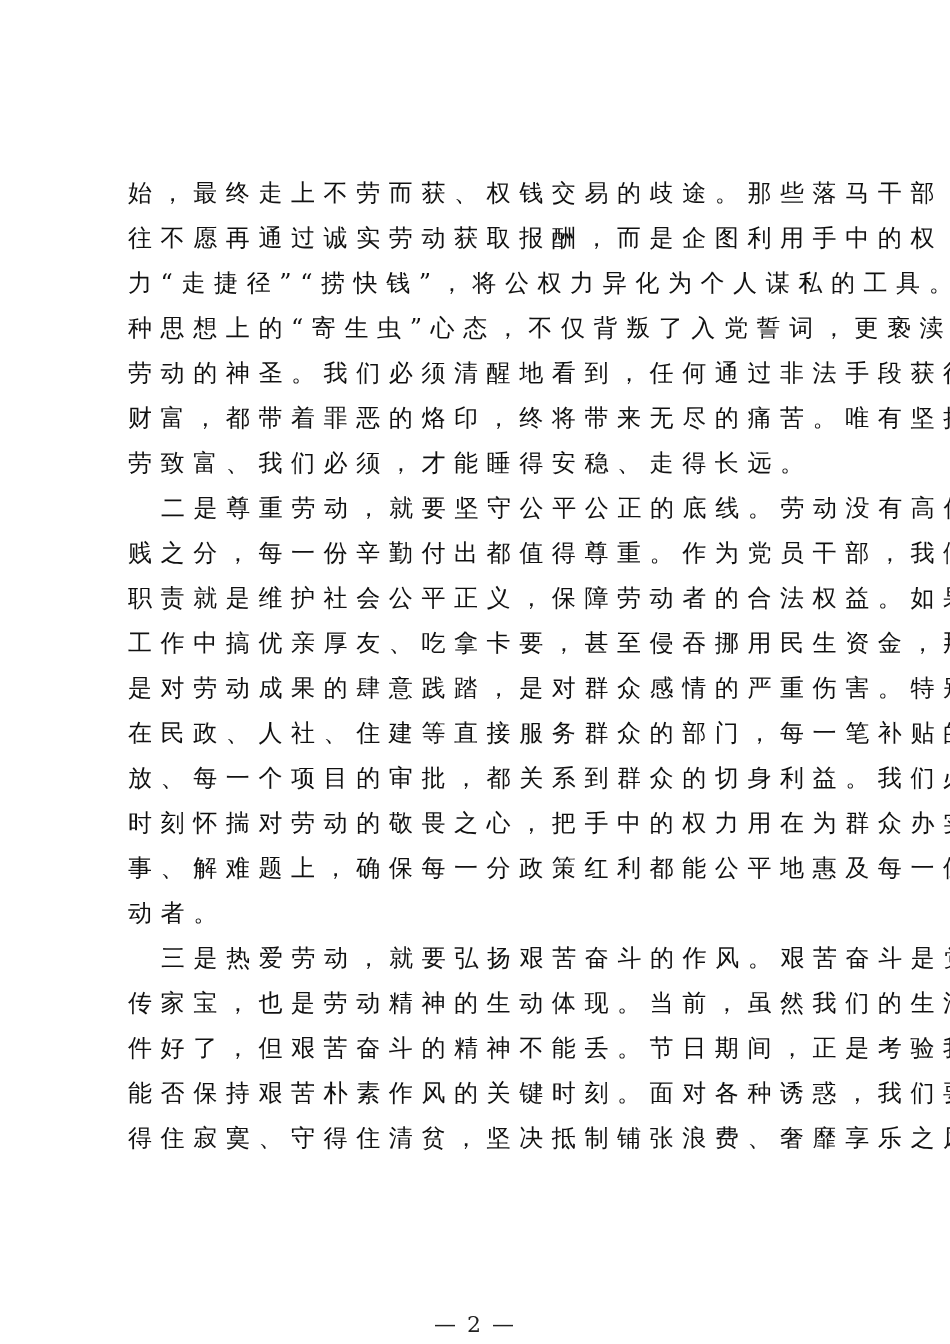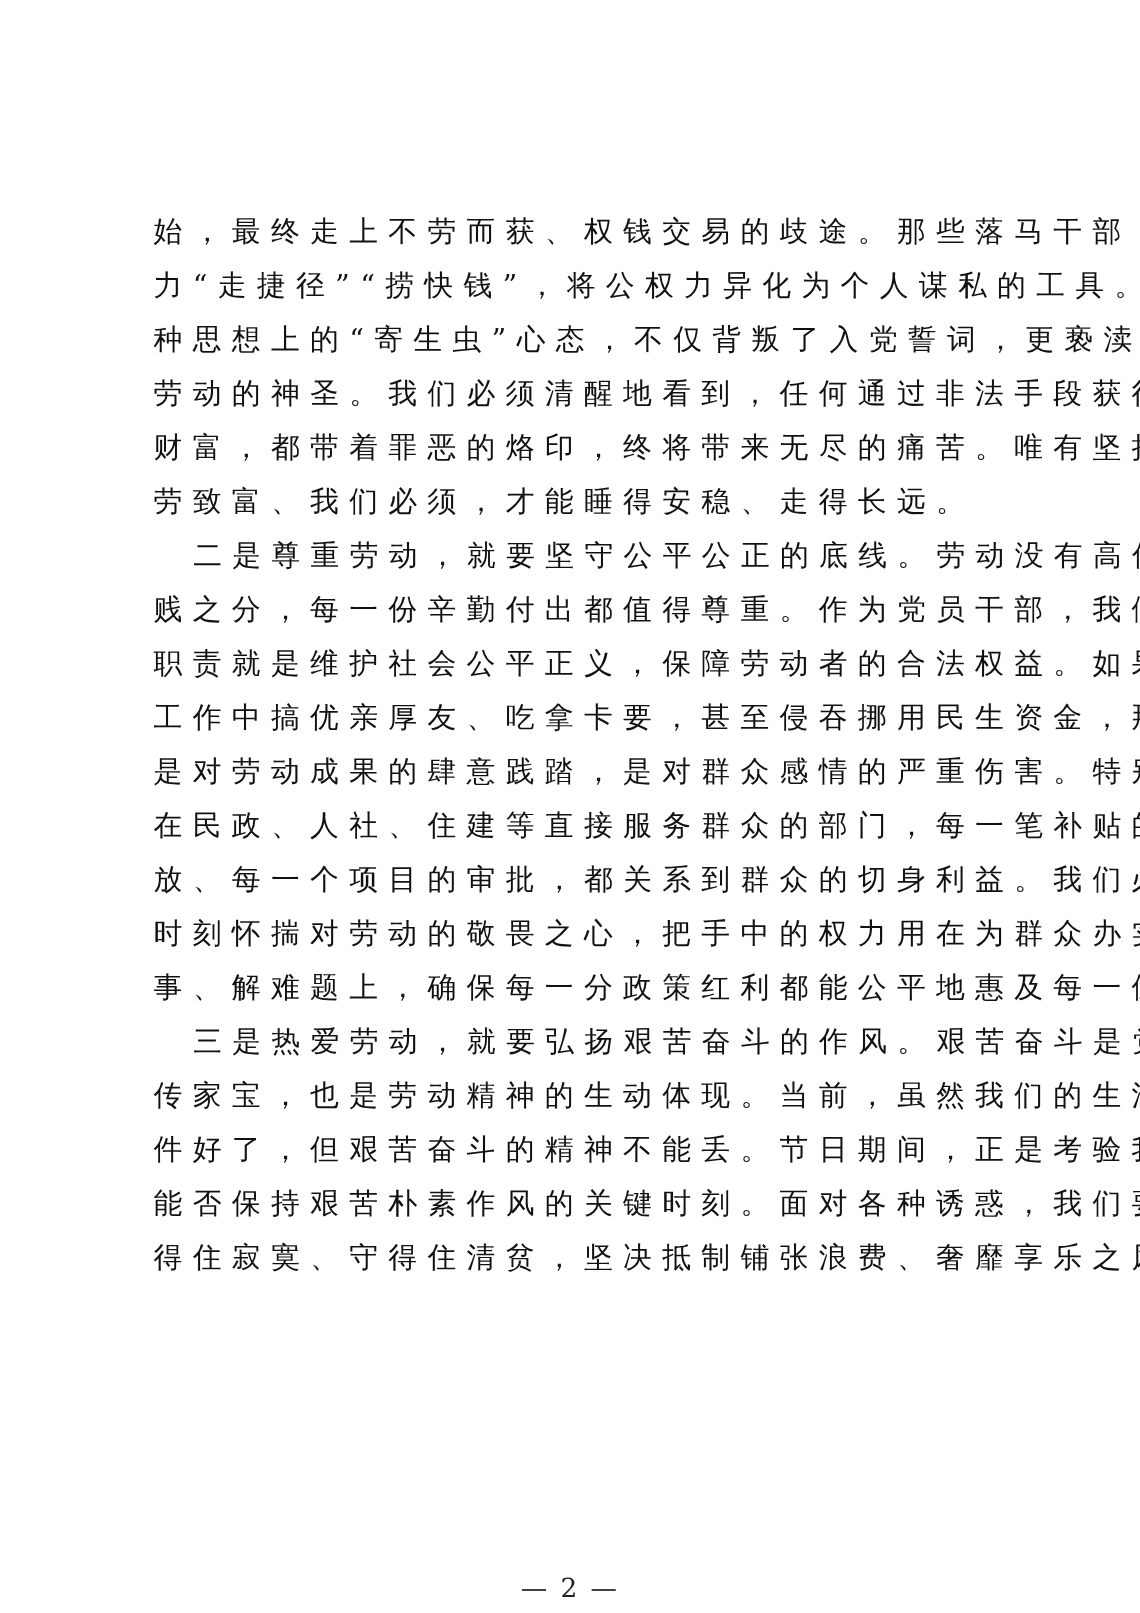--- a/index.html
+++ b/index.html
@@ -52,37 +52,39 @@
     }
   </style>
 </head>
 <body>
 
 <div class="page">
   <div class="body-text">
 
     <div class="paragraph">
       <div class="line">始，最终走上不劳而获、权钱交易的歧途。那些落马干部，往</div>
+      <div class="line">往不愿再通过诚实劳动获取报酬，而是企图利用手中的权</div>
       <div class="line">力“走捷径”“捞快钱”，将公权力异化为个人谋私的工具。这</div>
       <div class="line">种思想上的“寄生虫”心态，不仅背叛了入党誓词，更亵渎了</div>
       <div class="line">劳动的神圣。我们必须清醒地看到，任何通过非法手段获得的</div>
       <div class="line">财富，都带着罪恶的烙印，终将带来无尽的痛苦。唯有坚持勤</div>
       <div class="line">劳致富、我们必须，才能睡得安稳、走得长远。</div>
     </div>
 
     <div class="paragraph">
       <div class="line indent">二是尊重劳动，就要坚守公平公正的底线。劳动没有高低贵</div>
       <div class="line">贱之分，每一份辛勤付出都值得尊重。作为党员干部，我们的</div>
       <div class="line">职责就是维护社会公平正义，保障劳动者的合法权益。如果在</div>
       <div class="line">工作中搞优亲厚友、吃拿卡要，甚至侵吞挪用民生资金，那就</div>
       <div class="line">是对劳动成果的肆意践踏，是对群众感情的严重伤害。特别是</div>
       <div class="line">在民政、人社、住建等直接服务群众的部门，每一笔补贴的发</div>
       <div class="line">放、每一个项目的审批，都关系到群众的切身利益。我们必须</div>
       <div class="line">时刻怀揣对劳动的敬畏之心，把手中的权力用在为群众办实</div>
       <div class="line">事、解难题上，确保每一分政策红利都能公平地惠及每一位劳</div>
+      <div class="line">动者。</div>
     </div>
 
     <div class="paragraph">
       <div class="line indent">三是热爱劳动，就要弘扬艰苦奋斗的作风。艰苦奋斗是党的</div>
       <div class="line">传家宝，也是劳动精神的生动体现。当前，虽然我们的生活条</div>
       <div class="line">件好了，但艰苦奋斗的精神不能丢。节日期间，正是考验我们</div>
       <div class="line">能否保持艰苦朴素作风的关键时刻。面对各种诱惑，我们要耐</div>
       <div class="line">得住寂寞、守得住清贫，坚决抵制铺张浪费、奢靡享乐之风。</div>
     </div>
 

